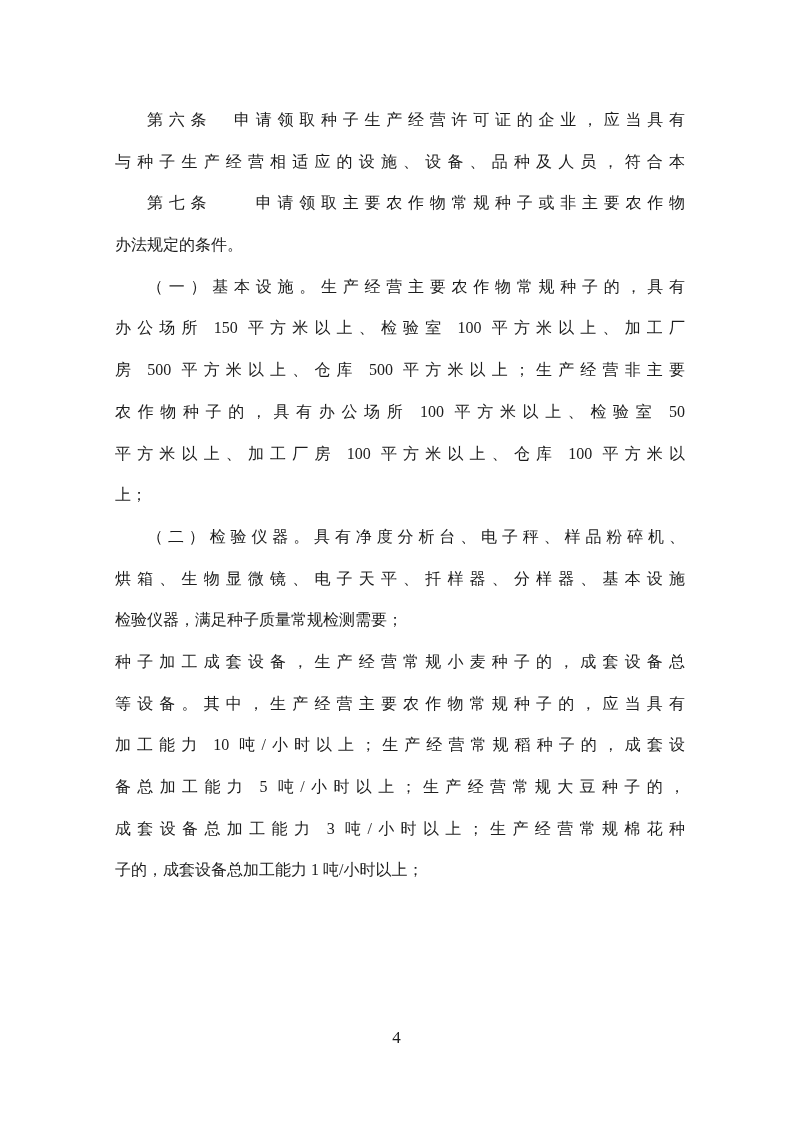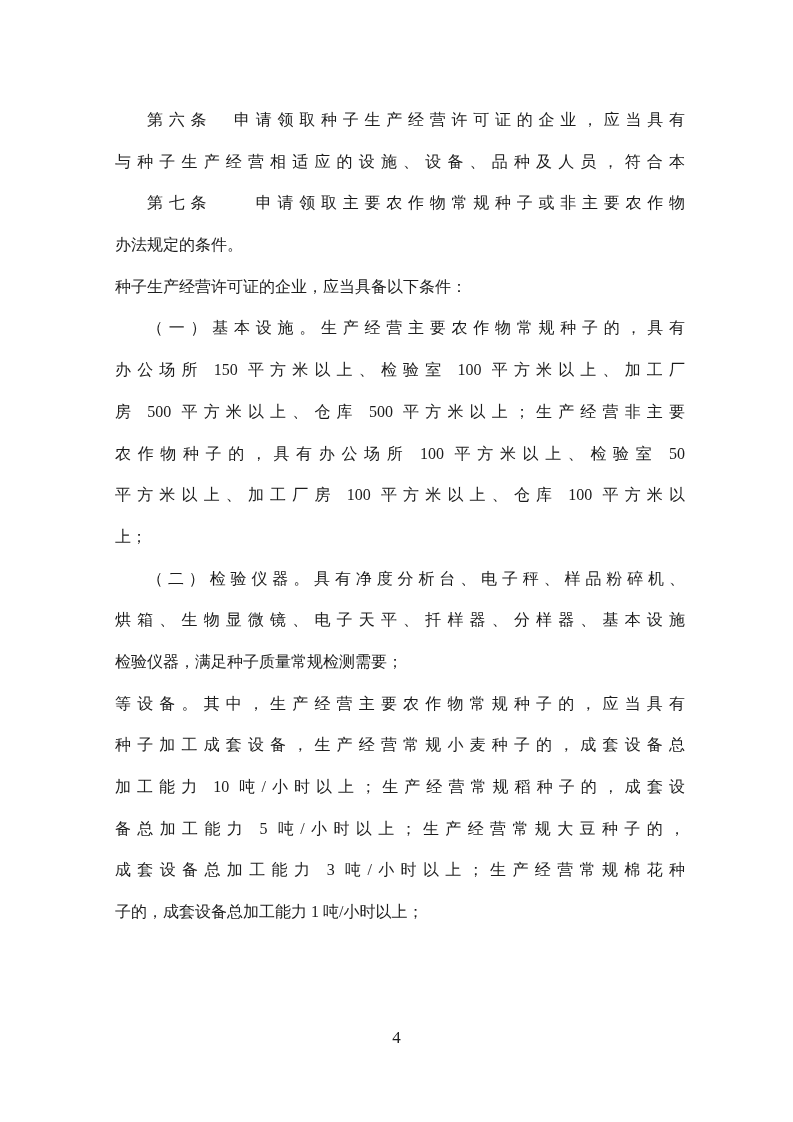--- a/index.html
+++ b/index.html
@@ -47,31 +47,30 @@
   }
 </style>
 </head>
 <body>
 
 <div class="text-block">
   <div class="line f">第六条　申请领取种子生产经营许可证的企业，应当具有</div>
   <div class="line">与种子生产经营相适应的设施、设备、品种及人员，符合本</div>
   <div class="line f">第七条　　申请领取主要农作物常规种子或非主要农作物</div>
   <div class="line e">办法规定的条件。</div>
-  <div class="line e">种子生产经营许可证的企业，应当具备以下条件：</div>
   <div class="line f">（一）基本设施。生产经营主要农作物常规种子的，具有</div>
   <div class="line">办公场所 150 平方米以上、检验室 100 平方米以上、加工厂</div>
   <div class="line">房 500 平方米以上、仓库 500 平方米以上；生产经营非主要</div>
   <div class="line">农作物种子的，具有办公场所 100 平方米以上、检验室 50</div>
   <div class="line">平方米以上、加工厂房 100 平方米以上、仓库 100 平方米以</div>
   <div class="line e">上；</div>
   <div class="line f">（二）检验仪器。具有净度分析台、电子秤、样品粉碎机、</div>
   <div class="line">烘箱、生物显微镜、电子天平、扦样器、分样器、基本设施</div>
   <div class="line e">检验仪器，满足种子质量常规检测需要；</div>
+  <div class="line">种子加工成套设备，生产经营常规小麦种子的，成套设备总</div>
   <div class="line">等设备。其中，生产经营主要农作物常规种子的，应当具有</div>
-  <div class="line">种子加工成套设备，生产经营常规小麦种子的，成套设备总</div>
   <div class="line">加工能力 10 吨/小时以上；生产经营常规稻种子的，成套设</div>
   <div class="line">备总加工能力 5 吨/小时以上；生产经营常规大豆种子的，</div>
   <div class="line">成套设备总加工能力 3 吨/小时以上；生产经营常规棉花种</div>
   <div class="line e">子的，成套设备总加工能力 1 吨/小时以上；</div>
 </div>
 
 <div class="page-num">4</div>
 
 </body></html>

